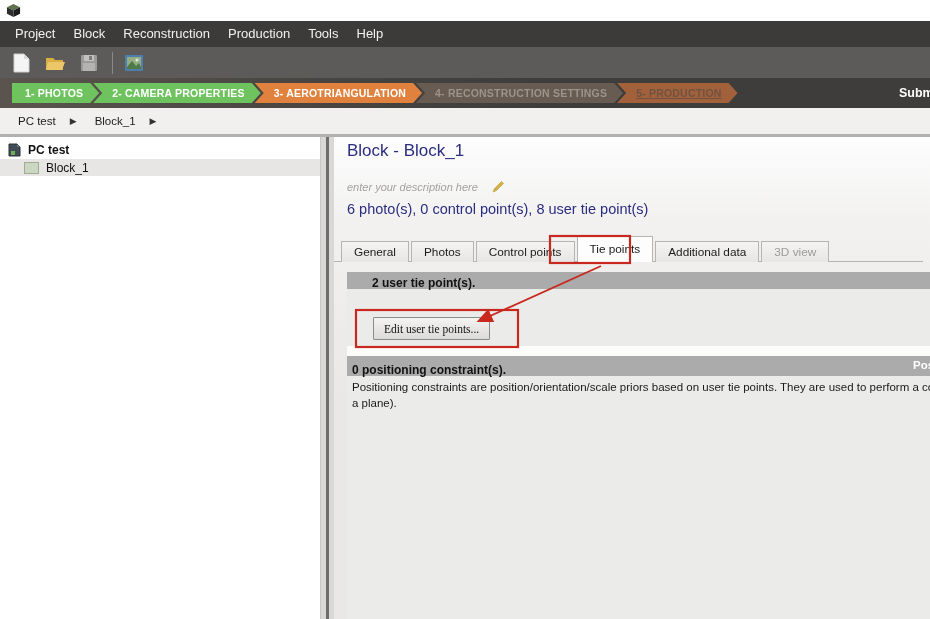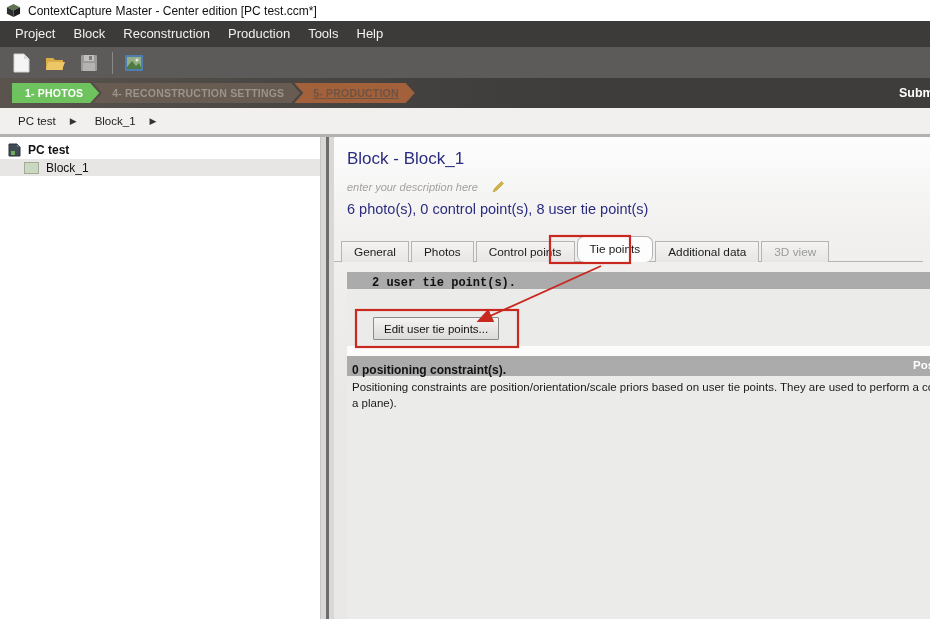--- a/index.html
+++ b/index.html
@@ -48,44 +48,44 @@
     border-right:1px solid #c9c7c5;box-sizing:border-box;}
   .trow{display:flex;align-items:center;height:17px;font-size:12px;color:#111;}
   .trow.project{margin-top:4px;padding-left:8px;font-weight:bold;}
   .trow.block{margin-top:1px;padding-left:24px;background:#e7e6e5;}
   .trow .ticon{margin-right:7px;display:flex;}
   .splitter{position:absolute;left:321px;top:137px;width:13px;height:482px;background:#dad8d6;}
   .splitter .bar{position:absolute;left:5px;top:0;width:3px;height:482px;background:#6f6d6b;}
   .mainpanel{position:absolute;left:334px;top:137px;width:596px;height:482px;
     background:linear-gradient(180deg,#fdfdfd 0%, #f2f1f0 18%, #e9e8e7 55%, #e9e8e7 100%);}
   
-  .blocktitle{position:absolute;left:13px;top:12px;font-size:17px;color:#2a2c80;}
+  .blocktitle{position:absolute;left:13px;top:4px;font-size:17px;color:#2a2c80;}
   .descline{position:absolute;left:13px;top:44px;display:flex;align-items:flex-start;}
   .desctext{font-size:11px;font-style:italic;color:#a3a19e;}
   .pencil{margin-left:14px;display:flex;}
   .summary{position:absolute;left:13px;top:64px;font-size:14.5px;color:#2a2c80;}
   
   .tabstrip{position:absolute;left:7px;top:99px;width:760px;height:26px;}
   .tabline{position:absolute;left:0px;top:124px;width:589px;height:1px;background:#b5b4b2;}
   .tabs{display:flex;align-items:flex-end;height:26px;}
   .tab{height:20px;line-height:20px;font-size:11.8px;color:#1a1a1a;padding:0 12px;
     background:linear-gradient(180deg,#f4f3f2,#e7e6e5);
     border:1px solid #b5b4b2;border-bottom:none;margin-right:2px;white-space:nowrap;}
-  .tab.active{height:25px;line-height:25px;background:#fdfdfd;position:relative;z-index:2;border-radius:7px;}
+  .tab.active{height:25px;line-height:25px;background:#fdfdfd;position:relative;z-index:2;}
   .tab.disabled{color:#9b9b9b;}
   
   .sections{position:absolute;left:13px;top:135px;width:800px;}
   .sec1{position:relative;width:800px;height:74px;background:#ebebea;}
   .sechead{position:relative;width:800px;height:17px;background:#ababab;}
   .sec2head{position:relative;width:800px;height:20px;background:#ababab;}
   .sec2head .headlabel{position:absolute;left:566px;top:3px;color:#ffffff;font-size:11.5px;
     font-weight:bold;white-space:nowrap;}
-  .utp-count{position:absolute;left:25px;top:4px;font-size:12px;font-weight:bold;color:#111;font-family:Liberation Mono, monospace;}
+  .utp-count{position:absolute;left:25px;top:4px;font-size:12px;font-weight:bold;color:#111;}
   .editbtn{position:absolute;left:26px;top:45px;height:23px;padding:0 10px;font-size:11.5px;
-    font-family:Liberation Sans, sans-serif;color:#111;
+    font-family:Liberation Serif, serif;color:#111;
     background:linear-gradient(180deg,#f5f4f3,#e9e8e7 45%,#dcdbda);
     border:1px solid #8b8b8b;border-radius:1px;}
   .gap{width:800px;height:10px;background:#fcfcfb;}
   .sec2{position:relative;width:800px;height:263px;background:#ebebea;}
   .pc-count{position:absolute;left:5px;top:7px;font-size:12px;font-weight:bold;color:#111;}
   .pc-desc1{position:absolute;left:5px;top:25px;font-size:11.5px;color:#1a1a1a;white-space:nowrap;}
   .pc-desc2{position:absolute;left:5px;top:41px;font-size:11.5px;color:#1a1a1a;white-space:nowrap;}
   .ctable{position:absolute;left:5px;top:56px;width:566px;height:175px;background:#ffffff;
     border:1px solid #9a9a9a;box-sizing:border-box;}
   .chead{position:relative;height:26px;border-bottom:1px solid #e3e2e1;}
@@ -97,21 +97,20 @@
 </style>
 </head>
 <body>
 
 <div class="titlebar">
   <svg class="appicon" viewBox="0 0 16 16">
     <polygon points="8,1 15,4.5 8,8 1,4.5" fill="#5f7350"></polygon>
     <polygon points="1,4.5 8,8 8,15 1,11.5" fill="#2e2e2e"></polygon>
     <polygon points="15,4.5 8,8 8,15 15,11.5" fill="#1c1c1c"></polygon>
   </svg>
-  <span class="title">ContextCapture Master - Center edition [PC test.ccm*]</span>
 </div>
 
 <div class="menubar">
   <span class="mitem">Project</span>
   <span class="mitem">Block</span>
   <span class="mitem">Reconstruction</span>
   <span class="mitem">Production</span>
   <span class="mitem">Tools</span>
   <span class="mitem">Help</span>
 </div>
@@ -144,20 +143,22 @@
       <rect x="3" y="3" width="14" height="12" fill="#94ad86"></rect>
       <path d="M3 13 l5 -6 4 5 3 -3 2 4 v2 h-14 z" fill="#4e7a43"></path>
       <circle cx="13" cy="6" r="1.6" fill="#dfe8d5"></circle>
     </svg>
   </span>
 </div>
 
 <div class="workflow">
   <div class="steps">
     <span class="step first done">1- PHOTOS</span>
+    <span class="step done">2- CAMERA PROPERTIES</span>
+    <span class="step active">3- AEROTRIANGULATION</span>
     <span class="step dis1">4- RECONSTRUCTION SETTINGS</span>
     <span class="step dis2">5- PRODUCTION</span>
   </div>
   <span class="submit">Submit</span>
 </div>
 
 <div class="breadcrumb">
   <span class="crumb">PC test</span>
   <span class="crumb-arrow">▶</span>
   <span class="crumb">Block_1</span>

